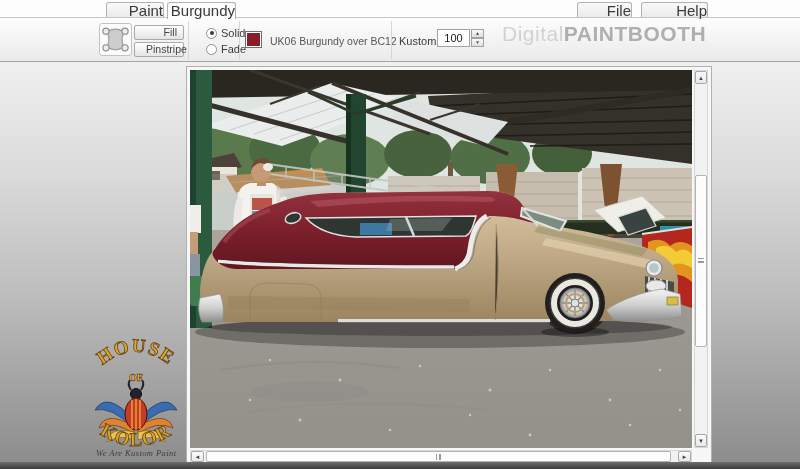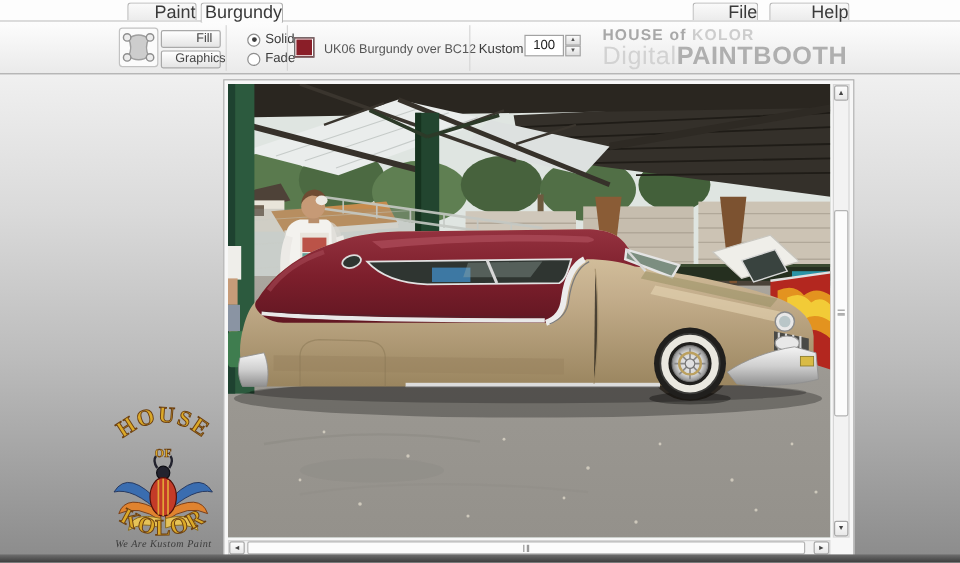--- a/index.html
+++ b/index.html
@@ -95,21 +95,21 @@
           <path d="M6,7 C10,3.5 16,3.5 20,7 C18,11 18,15 20,19 C16,22.5 10,22.5 6,19 C8,15 8,11 6,7 Z" fill="#cdcdcd" stroke="#9e9e9e" stroke-width="1"></path>
           <circle cx="5" cy="6" r="2.6" fill="#ececec" stroke="#8f8f8f"></circle>
           <circle cx="21" cy="6" r="2.6" fill="#ececec" stroke="#8f8f8f"></circle>
           <circle cx="5" cy="20" r="2.6" fill="#ececec" stroke="#8f8f8f"></circle>
           <circle cx="21" cy="20" r="2.6" fill="#ececec" stroke="#8f8f8f"></circle>
         </svg>
       </span>
     </div>
 
     <div class="smallbtn btn-fill">Fill</div>
-    <div class="smallbtn btn-pinstripe">Graphics</div>
+    <div class="smallbtn btn-pinstripe">Pinstripe</div>
 
     <div class="vsep" style="left:188px;"></div>
 
     <div class="radio-row" style="top:9px;">
       <span class="radio sel"></span>
       <span class="radio-label">Solid</span>
     </div>
     <div class="radio-row" style="top:25px;">
       <span class="radio"></span>
       <span class="radio-label">Fade</span>
@@ -123,21 +123,20 @@
     <div class="vsep" style="left:391px;"></div>
 
     <div class="opacity-label">Kustom</div>
     <input class="spinbox" value="100" style="">
     <div class="spinners">
       <div class="sp">▲</div>
       <div class="sp">▼</div>
     </div>
 
     <div class="brand">
-      <div class="l1"><b>HOUSE of</b> <span>KOLOR</span></div>
       <div class="l2"><span class="lt">Digital</span><b>PAINTBOOTH</b></div>
     </div>
   </div>
 
   <div class="main">
 
     <div class="hok-logo">
       <svg width="92" height="128" viewBox="0 0 90 128">
         <defs>
           <path id="arcTop" d="M 6 36 Q 45 0 84 36"></path>

